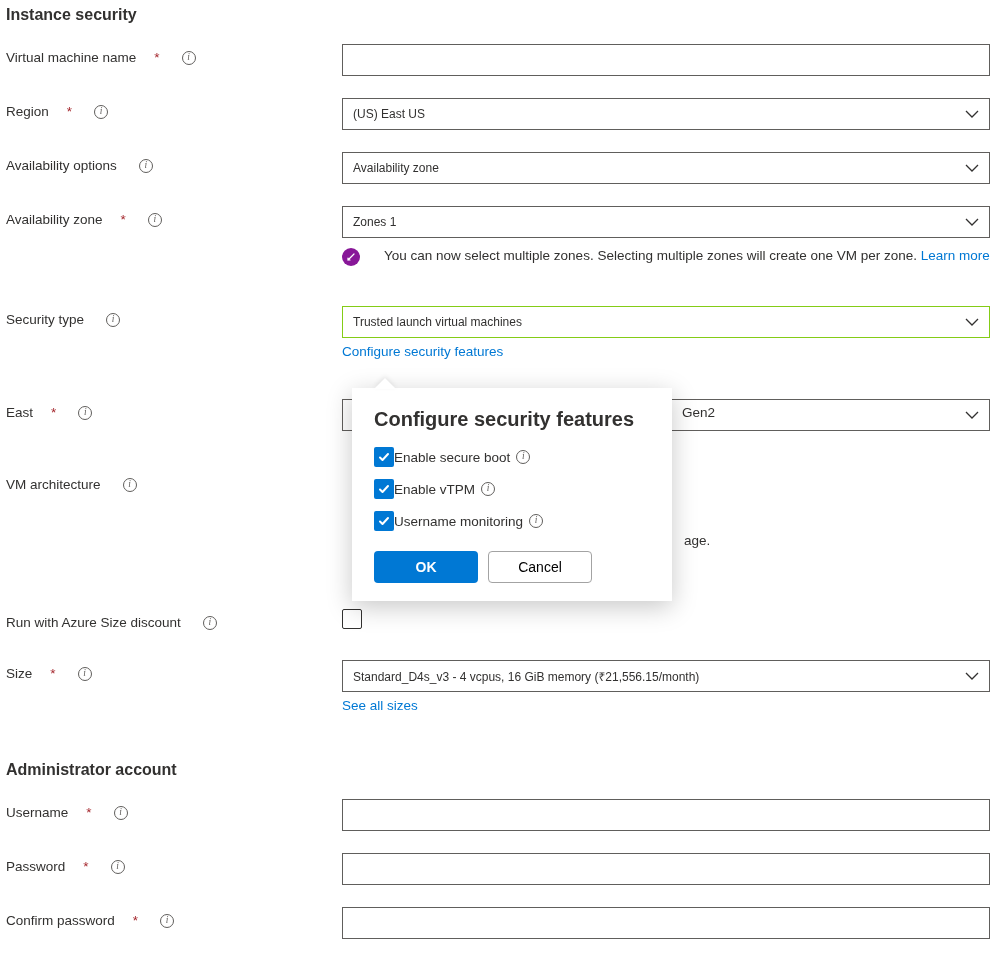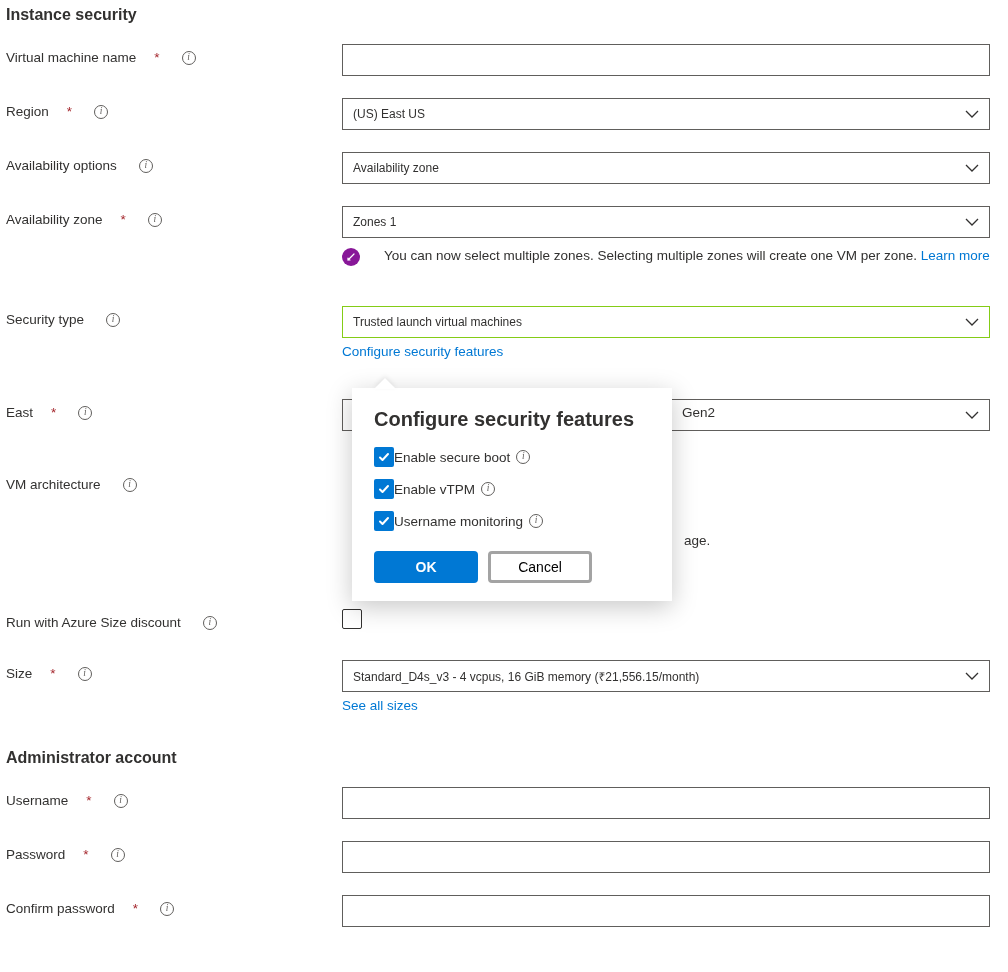--- a/index.html
+++ b/index.html
@@ -147,21 +147,21 @@
     font-family: inherit;
     border-radius: 4px;
     cursor: pointer;
   }
   .btn-primary {
     background: #0078d4; color: #fff; border: none;
     font-weight: 600;
     min-width: 104px;
   }
   .btn-secondary {
-    background: #fff; border: 3px solid #a3a3a3;
+    background: #fff; border: 1px solid #a3a3a3;
     min-width: 104px;
     text-align: center;
   }
 </style>
 </head>
 <body>
 
 <div class="section-title">Instance security</div>
 
 <div class="row">
@@ -288,21 +288,21 @@
 <div class="row" style="margin-bottom:30px;">
   <div class="label-col">
     <span>Run with Azure Size discount</span>
     <span class="info-icon">i</span>
   </div>
   <div class="field-col">
     <div class="checkbox-plain"></div>
   </div>
 </div>
 
-<div class="row" style="margin-bottom:36px;">
+<div class="row" style="margin-bottom:48px;">
   <div class="label-col">
     <span>Size</span>
     <span class="req">*</span>
     <span class="info-icon">i</span>
   </div>
   <div class="field-col">
     <div class="select">
       <span>Standard_D4s_v3 - 4 vcpus, 16 GiB memory (₹21,556.15/month)</span>
       <span class="chevron">
         <svg width="14" height="14" viewBox="0 0 14 14">

